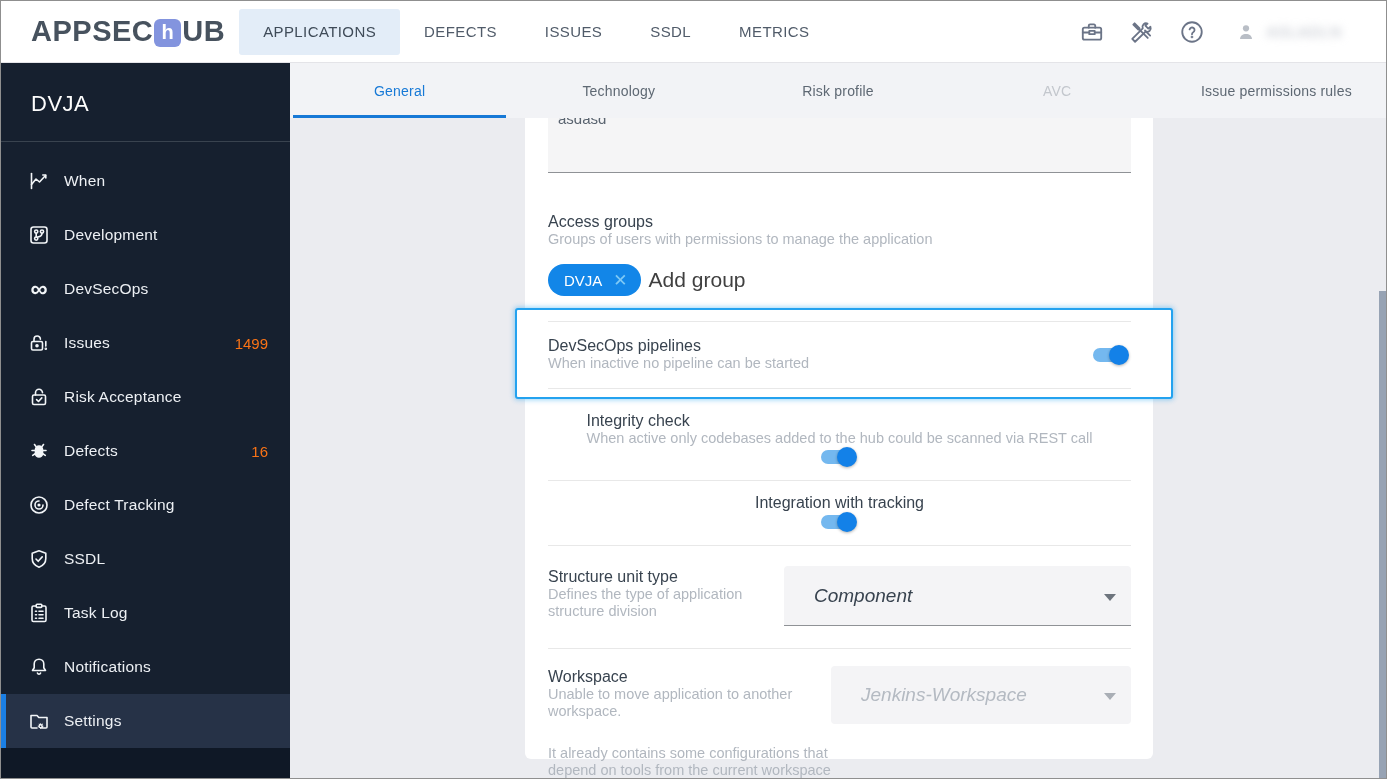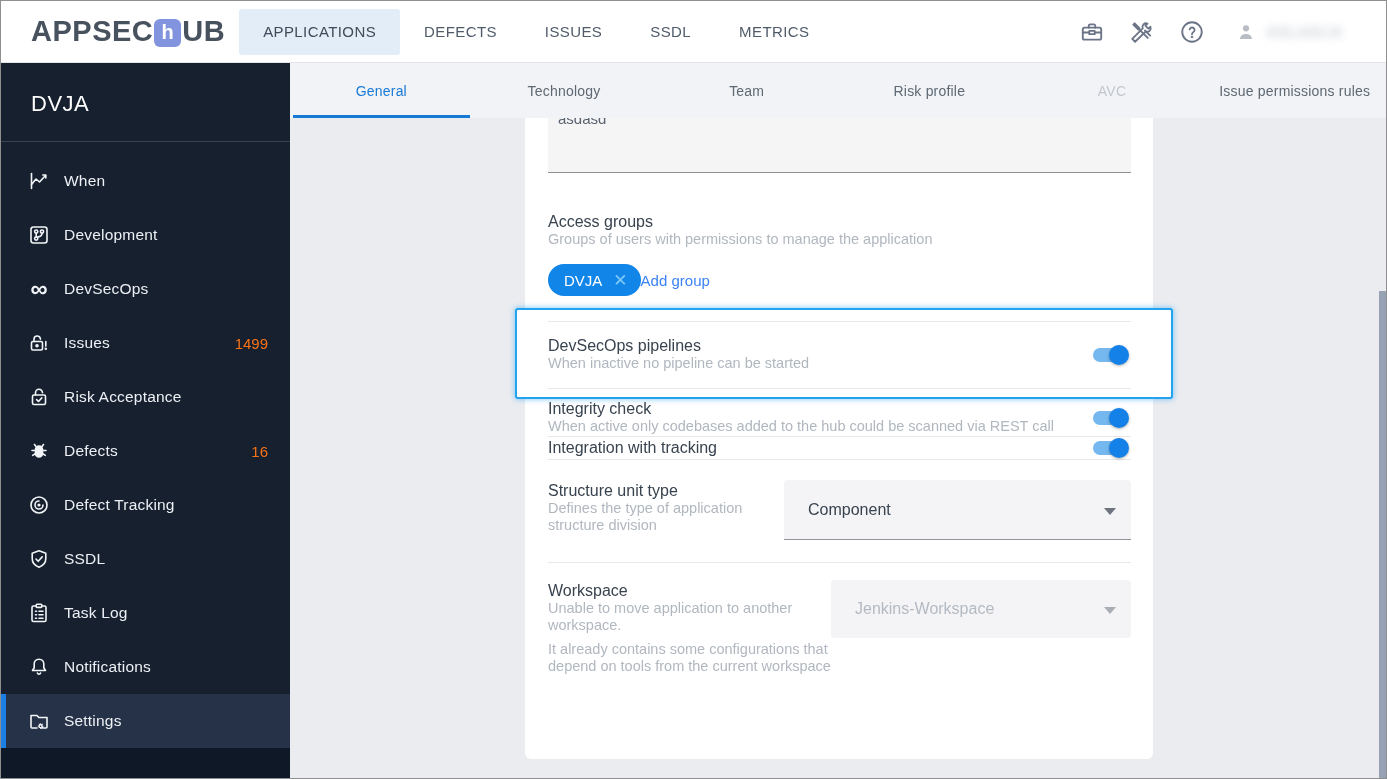--- a/index.html
+++ b/index.html
@@ -48,44 +48,44 @@
 
   .textarea-box { margin:0 22px 0 23px; height:55px; background:#f5f5f6; border-bottom:1px solid #8f9296; overflow:hidden; padding-left:10px; }
   .textarea-box .ta-text { margin-top:-9px; font-size:15px; line-height:20px; color:#5a6470; }
 
   .access-block { margin:40px 22px 0 23px; }
   .field-title { font-size:16px; color:#38434f; line-height:18px; }
   .field-desc { margin-top:0; font-size:14.5px; color:#b1b7bf; line-height:17px; }
   .chip-row { margin-top:16px; display:flex; align-items:center; height:32px; }
   .chip { display:flex; align-items:center; height:32px; background:#1286e8; border-radius:16px; padding:0 13px 0 16px; color:#fff; font-size:15px; cursor:default; }
   .chip-x { margin-left:11px; color:#7ec9f5; font-size:17px; cursor:pointer; line-height:1; }
-  .add-group { margin-left:0; color:#3b82f6; font-size:15px; cursor:text; }
+  .add-group { margin-left:8px; color:#404040; font-size:21px; cursor:text; }
 
   .hl-box { margin:12px -20px 0 -10px; border:2px solid #23a2ef; border-radius:3px; box-shadow:0 0 5px 1px rgba(35,162,239,.45); padding:0 40px 0 31px; background:#fff; position:relative; }
   .hl-inner { margin:11px 0 8px; border-top:1px solid #e8e8e8; border-bottom:1px solid #e8e8e8; padding:15px 0 16px; }
 
   .toggle-row { display:flex; justify-content:space-between; align-items:center; }
-  .setting-row { margin:0 22px 0 23px; padding:1px 0; border-bottom:1px solid #e8e8e8; display:flex; justify-content:space-between; align-items:center; }
+  .setting-row { margin:0 22px 0 23px; padding:13px 0; border-bottom:1px solid #e8e8e8; display:flex; justify-content:space-between; align-items:center;flex-direction:column; }
 
   .toggle { position:relative; width:36px; height:20px; flex:none; margin-right:2px; cursor:pointer; }
   .toggle .track { position:absolute; left:0; top:3px; width:33px; height:14px; border-radius:7px; background:#74b8ef; }
   .toggle .knob { position:absolute; right:0; top:0; width:20px; height:20px; border-radius:50%; background:#1381e8; box-shadow:0 1px 3px rgba(0,0,0,.3); }
 
   .select-row { margin:0 22px 0 23px; display:flex; justify-content:space-between; }
   .select-row.structure { padding:20px 0 22px; border-bottom:1px solid #e8e8e8; }
   .select-row.workspace { padding:17px 0 0; }
   .select-labels { padding-top:2px; }
   .select-labels.narrow { max-width:232px; }
   .select-labels.wide { max-width:312px; }
-  .field-desc2 { margin-top:7px; font-size:14.5px; color:#b1b7bf; line-height:17px; }
+  .field-desc2 { margin-top:25px; font-size:14.5px; color:#b1b7bf; line-height:17px; }
 
   .select { position:relative; background:#f4f4f6; border-radius:4px 4px 0 0; flex:none; cursor:pointer; }
   .select.structure-select { width:347px; height:60px; border-bottom:1px solid #8f9296; }
   .select.workspace-select { width:300px; height:58px; border-radius:4px; cursor:default; }
-  .select .select-value { position:absolute; left:24px; top:50%; transform:translateY(-50%); font-size:16px; color:#38434f; }
+  .select .select-value { position:absolute; left:30px; top:50%; transform:translateY(-50%); font-size:19px; color:#38434f;font-style:italic; }
   .select.workspace-select .select-value { color:#b4bac2; }
   .select .caret { position:absolute; right:15px; top:50%; margin-top:-2px; width:0; height:0; border-left:6px solid transparent; border-right:6px solid transparent; border-top:7px solid #6d747d; }
   .select.workspace-select .caret { border-top-color:#a9aeb5; }
 
   .scrollbar-thumb { position:absolute; right:0; top:228px; width:7px; height:489px; background:#97a3b4; z-index:6; }
 </style>
 </head>
 <body>
 
 <div class="screen">
@@ -266,21 +266,20 @@
         </div>
 
       </div>
     </div>
   </div>
 
   <div class="main">
     <div class="tabbar">
       <div class="tab active">General</div>
       <div class="tab">Technology</div>
-      <div class="tab">Team</div>
       <div class="tab">Risk profile</div>
       <div class="tab disabled">AVC</div>
       <div class="tab">Issue permissions rules</div>
     </div>
 
     <div class="content">
       <div class="card">
 
         <div class="textarea-box">
           <div class="ta-text">asdasd</div>

